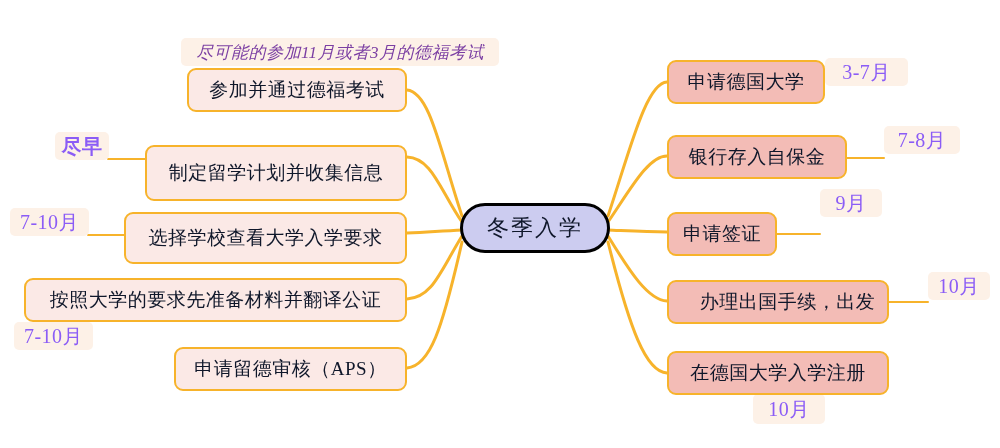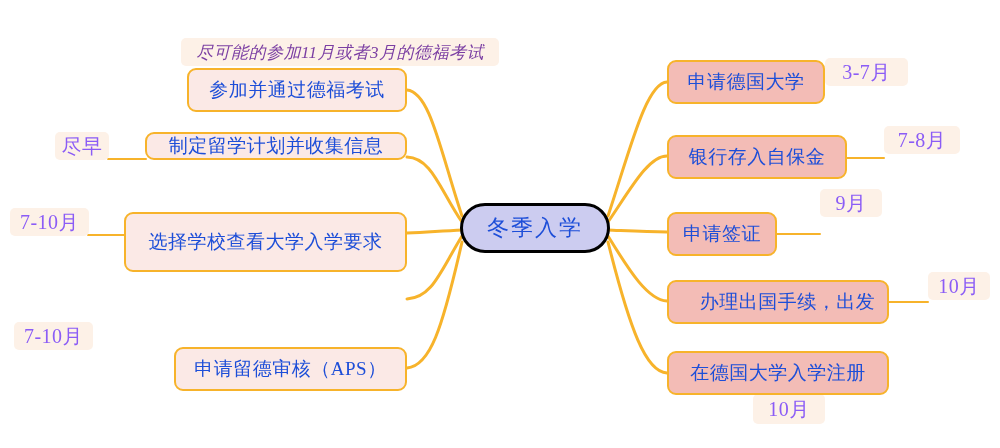--- a/index.html
+++ b/index.html
@@ -29,21 +29,21 @@
   .node {
     position: absolute;
     box-sizing: border-box;
     display: flex;
     align-items: center;
     justify-content: center;
     border: 2px solid #f7b32b;
     border-radius: 9px;
     white-space: nowrap;
     letter-spacing: 0.5px;
-    color: #1d4ed8;
+    color: #0f172a;
     z-index: 3;
   }
   .node-left {
     background: #fbe9e6;
     font-size: 19px;
   }
   .node-right {
     background: #f3bcb6;
     font-size: 19px;
   }
@@ -110,34 +110,37 @@
   </div>
 
   <div class="node node-center" style="left:460px; top:203px; width:150px; height:50px;">
     <span>冬季入学</span>
   </div>
 
   <div class="node node-left" style="left:187px; top:68px; width:220px; height:44px;">
     <span>参加并通过德福考试</span>
   </div>
 
-  <div class="node node-left" style="left:145px; top:132px; width:262px; height:28px;justify-content:center;">
+  <div class="node node-left" style="left:145px; top:145px; width:262px; height:56px;justify-content:center;">
     <span>制定留学计划并收集信息</span>
   </div>
 
-  <div class="node node-left" style="left:124px; top:212px; width:283px; height:60px;">
+  <div class="node node-left" style="left:124px; top:212px; width:283px; height:52px;">
     <span>选择学校查看大学入学要求</span>
   </div>
 
+  <div class="node node-left" style="left:24px; top:278px; width:383px; height:44px;">
+    <span>按照大学的要求先准备材料并翻译公证</span>
+  </div>
 
   <div class="node node-left" style="left:174px; top:347px; width:233px; height:44px;">
     <span>申请留德审核（APS）</span>
   </div>
 
-  <div class="tag" style="left:55px; top:132px; width:54px; height:28px;">
+  <div class="tag" style="left:55px; top:132px; width:54px; height:28px;font-weight:bold;">
     <span>尽早</span>
   </div>
 
   <div class="tag" style="left:10px; top:208px; width:79px; height:28px;">
     <span>7-10月</span>
   </div>
 
   <div class="tag" style="left:14px; top:322px; width:79px; height:28px;">
     <span>7-10月</span>
   </div>

